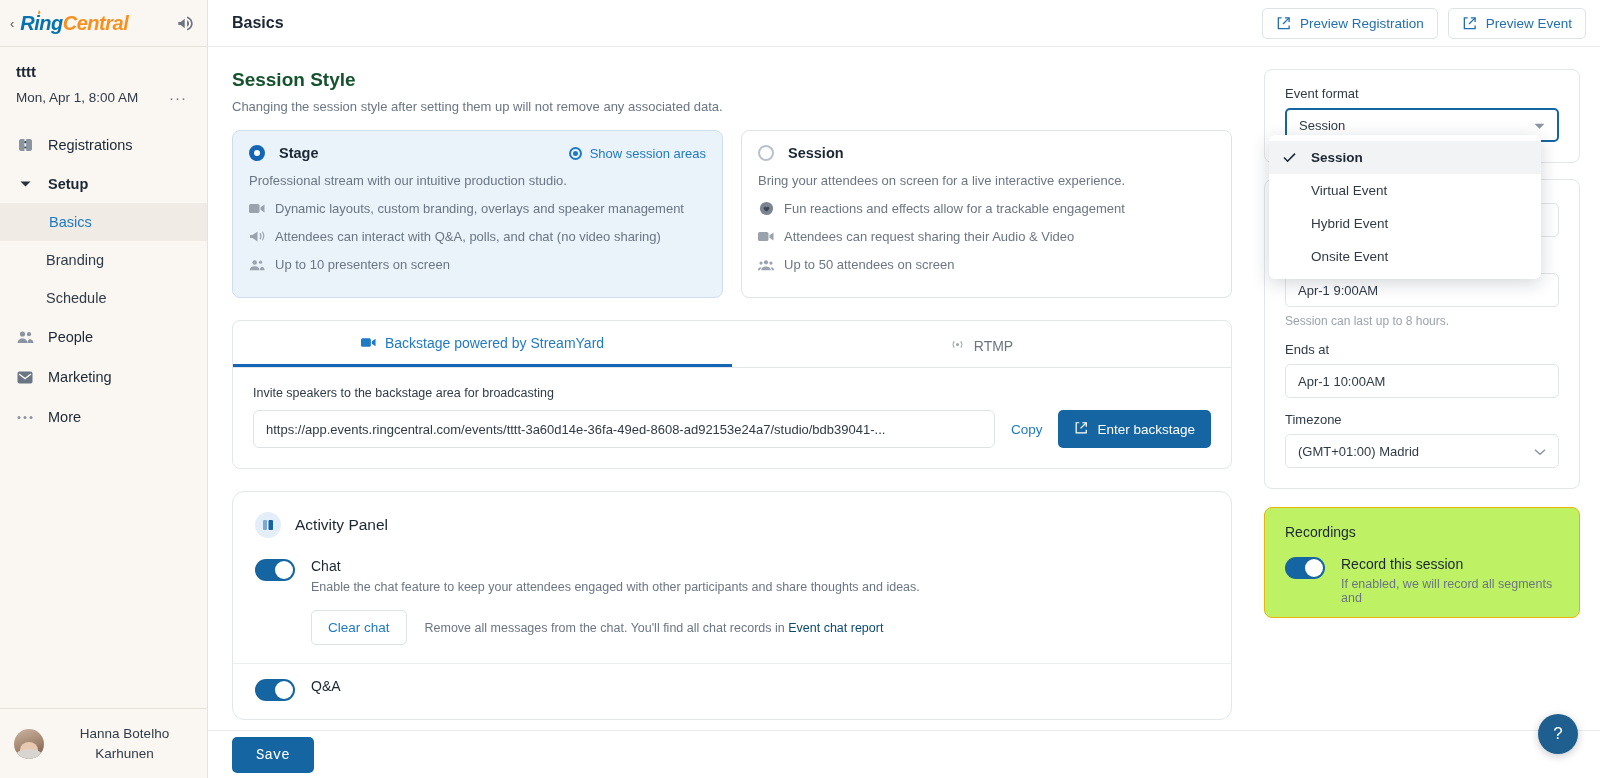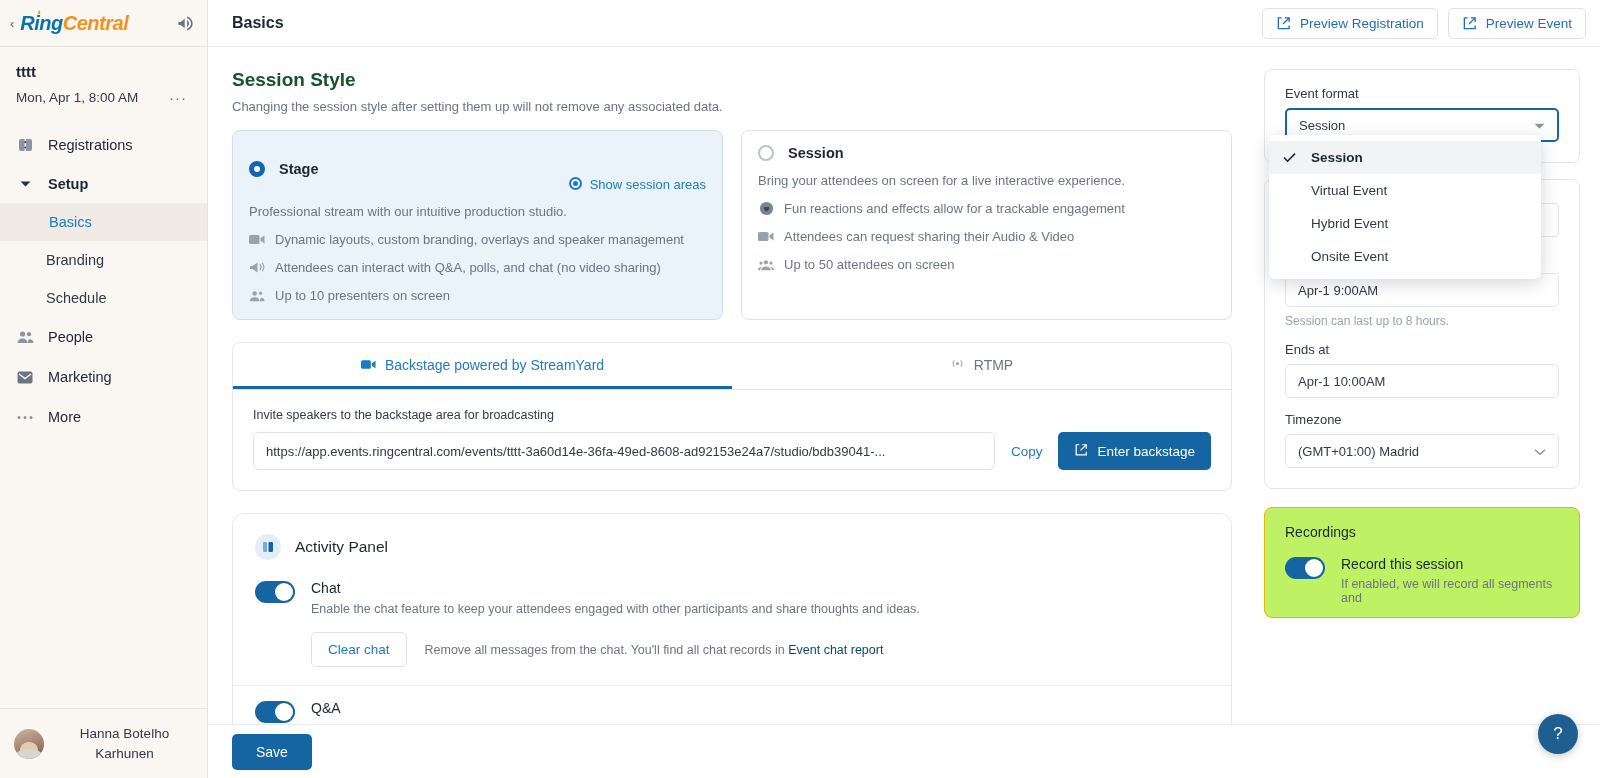--- a/index.html
+++ b/index.html
@@ -100,37 +100,37 @@
   .style-card {
     flex: 1 1 0; border: 1px solid #dfe3e8; border-radius: 8px;
     padding: 14px 16px 16px 16px; min-height: 168px; cursor: pointer;
   }
   .style-card.selected { background: #eaf2fa; border-color: #cfdeee; }
   .card-head { display: flex; align-items: center; }
   .radio { width: 16px; height: 16px; border-radius: 50%; border: 2px solid #b9c2cc; flex:0 0 16px;}
   .radio.on { border: 5px solid #1565b5; background: #fff; }
   .card-title { font-size: 14.5px; font-weight: bold; color: #1b2733; margin-left: 14px; }
   .show-areas {
-    margin-left: auto; display: flex; gap: 8px;
-    color: #1f7ac4; font-size: 13px; cursor: pointer; margin-top: 32px;
+    margin-left: auto; display: flex; align-items: center; gap: 8px;
+    color: #1f7ac4; font-size: 13px; cursor: pointer;
   }
   .eye-dot { width:13px; height:13px; border-radius:50%; border:2px solid #1f7ac4; position:relative; }
   .eye-dot::after{content:"";position:absolute;inset:2px;border-radius:50%;background:#1f7ac4;}
   .card-desc { font-size: 13px; color: #6b7684; margin-top: 12px; }
   .feat { display: flex; align-items: center; gap: 10px; margin-top: 13px; font-size: 13px; color: #6b7684; }
   .feat .ico { width: 16px; flex:0 0 16px; display:flex; align-items:center; justify-content:center; color:#9aa3ad; }
 
   .panel {
     border: 1px solid #e3e7eb; border-radius: 8px; margin-top: 22px; background:#fff;
   }
   .tabs { display: flex; border-bottom: 1px solid #e3e7eb; }
   .tab {
     flex: 1 1 0; text-align: center; padding: 14px 0 13px 0;
     font-size: 14px; color: #6b7684; cursor: pointer;
-    display:flex; align-items:flex-start; justify-content:center; gap:9px;
+    display:flex; align-items:flex-end; justify-content:center; gap:9px;
   }
   .tab.active { color: #1f7ac4; border-bottom: 3px solid #1565b5; font-weight: 500; }
   .tab-body { padding: 18px 20px 20px 20px; }
   .field-label { font-size: 12.5px; color: #2f3b47; }
   .url-row { display: flex; align-items: center; gap: 12px; margin-top: 10px; }
   .url-box {
     flex: 1 1 auto; border: 1px solid #dfe3e8; border-radius: 6px;
     height: 38px; display: flex; align-items: center; padding: 0 12px;
     font-size: 13px; color: #2f3b47; overflow: hidden; white-space: nowrap; background:#fff;
   }
@@ -199,23 +199,23 @@
   .rec-desc { font-size: 12.5px; color: #6b7684; margin-top: 5px; }
 
   
   .details-card {
     border: 1px solid #e3e7eb; border-radius: 8px; background: #fff;
     padding: 16px 20px 20px 20px; margin-top: 16px;
   }
 
   
   .footer {
-    position: absolute; left: 208px; bottom: 0; width: 1392px; height: 54px;
+    position: absolute; left: 208px; bottom: 0; width: 1392px; height: 48px;
     background: #fff; border-top: 1px solid #eceaea;
-    display: flex; align-items: center; padding: 0 24px;
+    display: flex; align-items: center; padding: 0 24px; font-family: Liberation Mono, monospace;
   }
   .save-btn {
     background: #1565a3; color: #fff; border: none; border-radius: 5px;
     padding: 10px 24px; font-size: 14px; cursor: pointer; font-family: inherit;
   }
   .help-fab {
     position: absolute; right: 22px; bottom: 24px;
     width: 40px; height: 40px; border-radius: 50%; background: #1e5f8f;
     color: #fff; display: flex; align-items: center; justify-content: center;
     font-size: 17px; cursor: pointer; box-shadow: 0 2px 8px rgba(0,0,0,0.22); z-index: 50;

